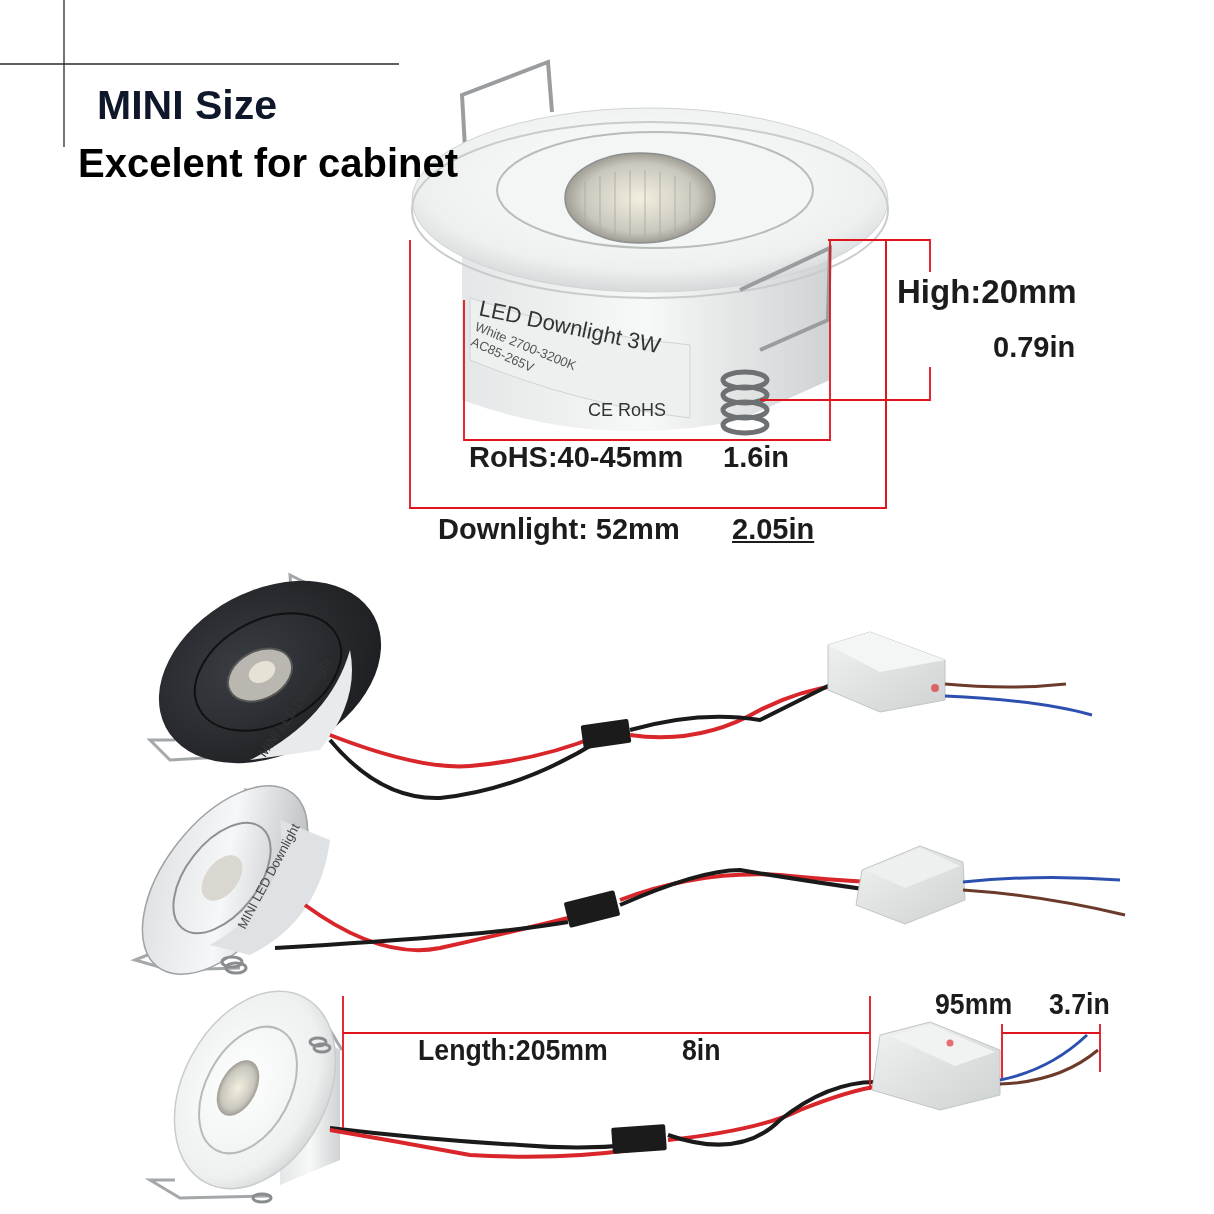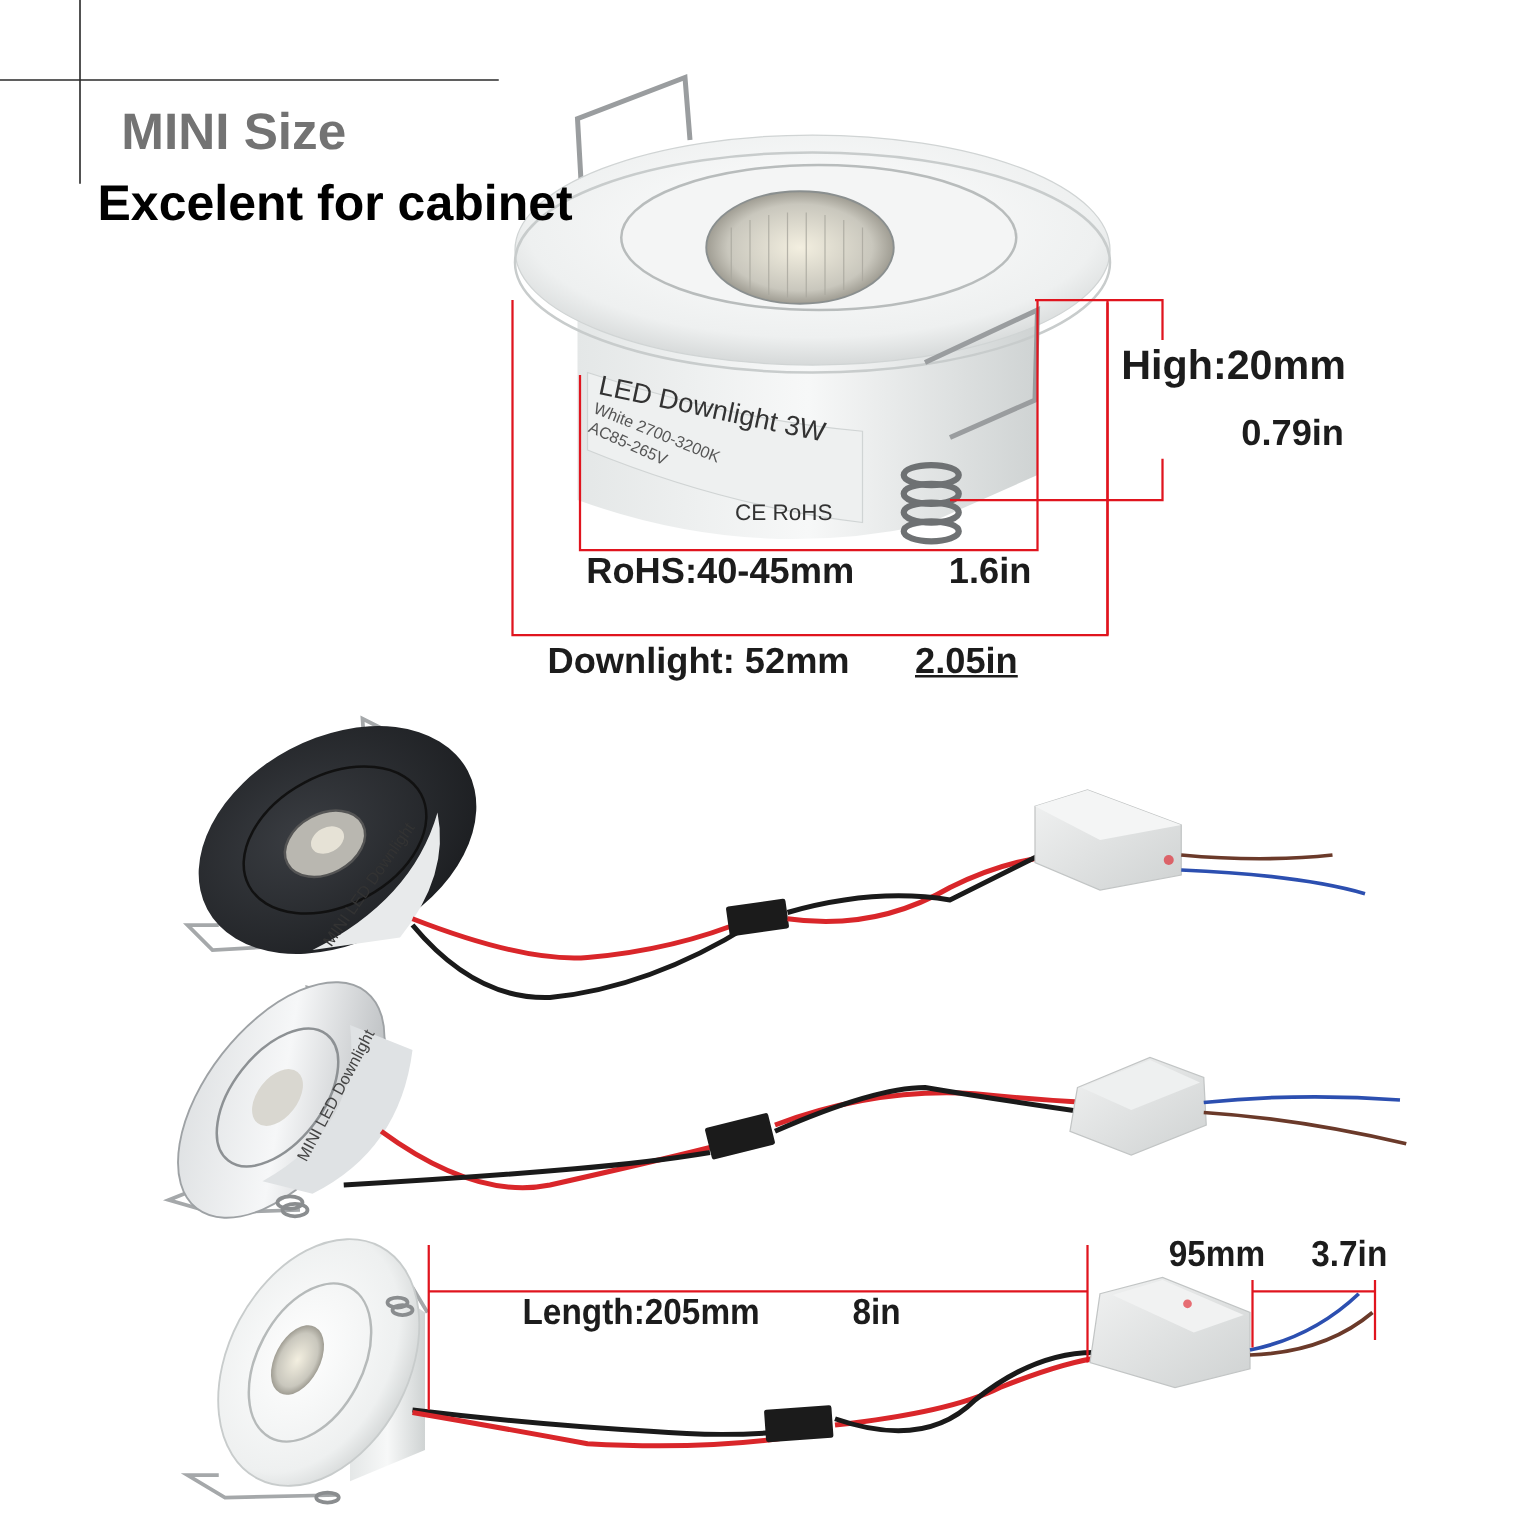--- a/index.html
+++ b/index.html
@@ -1,23 +1,23 @@
 <!DOCTYPE html>
 <html><head>
 <meta charset="utf-8">
 <style>
   html, body { margin:0; padding:0; background:#ffffff; }
   body { width:1214px; height:1214px; position:relative; overflow:hidden; font-family:"Liberation Sans", sans-serif; }
   .label { position:absolute; font-family:"Liberation Sans", sans-serif; font-weight:bold; color:#1c1c1c; white-space:pre; }
-  #title { left:97px; top:82px; font-size:41px; color:#737373; }
+  #title { left:97px; top:82px; font-size:41px; color:#0f172a; }
   #subtitle { left:78px; top:141px; font-size:40px; color:#000000; }
   #high { left:897px; top:273px; font-size:33px; }
   #high-in { left:977px; top:331px; font-size:29px;margin-left:16px; }
   #hole { left:469px; top:441px; font-size:29px; }
-  #hole-in { left:759px; top:441px; font-size:29px; }
+  #hole-in { left:723px; top:441px; font-size:29px; }
   #diam { left:438px; top:513px; font-size:29px; }
   #diam-in { left:732px; top:513px; font-size:29px;text-decoration:underline; }
   #length { left:418px; top:1034px; font-size:29px; transform:scaleX(0.92); transform-origin:left; }
   #length-in { left:682px; top:1034px; font-size:29px; transform:scaleX(0.92); transform-origin:left; }
   #lead { left:935px; top:988px; font-size:29px; transform:scaleX(0.92); transform-origin:left; }
   #lead-in { left:1049px; top:988px; font-size:29px; transform:scaleX(0.92); transform-origin:left; }
   svg { position:absolute; left:0; top:0; }
 </style>
 </head>
 <body>

